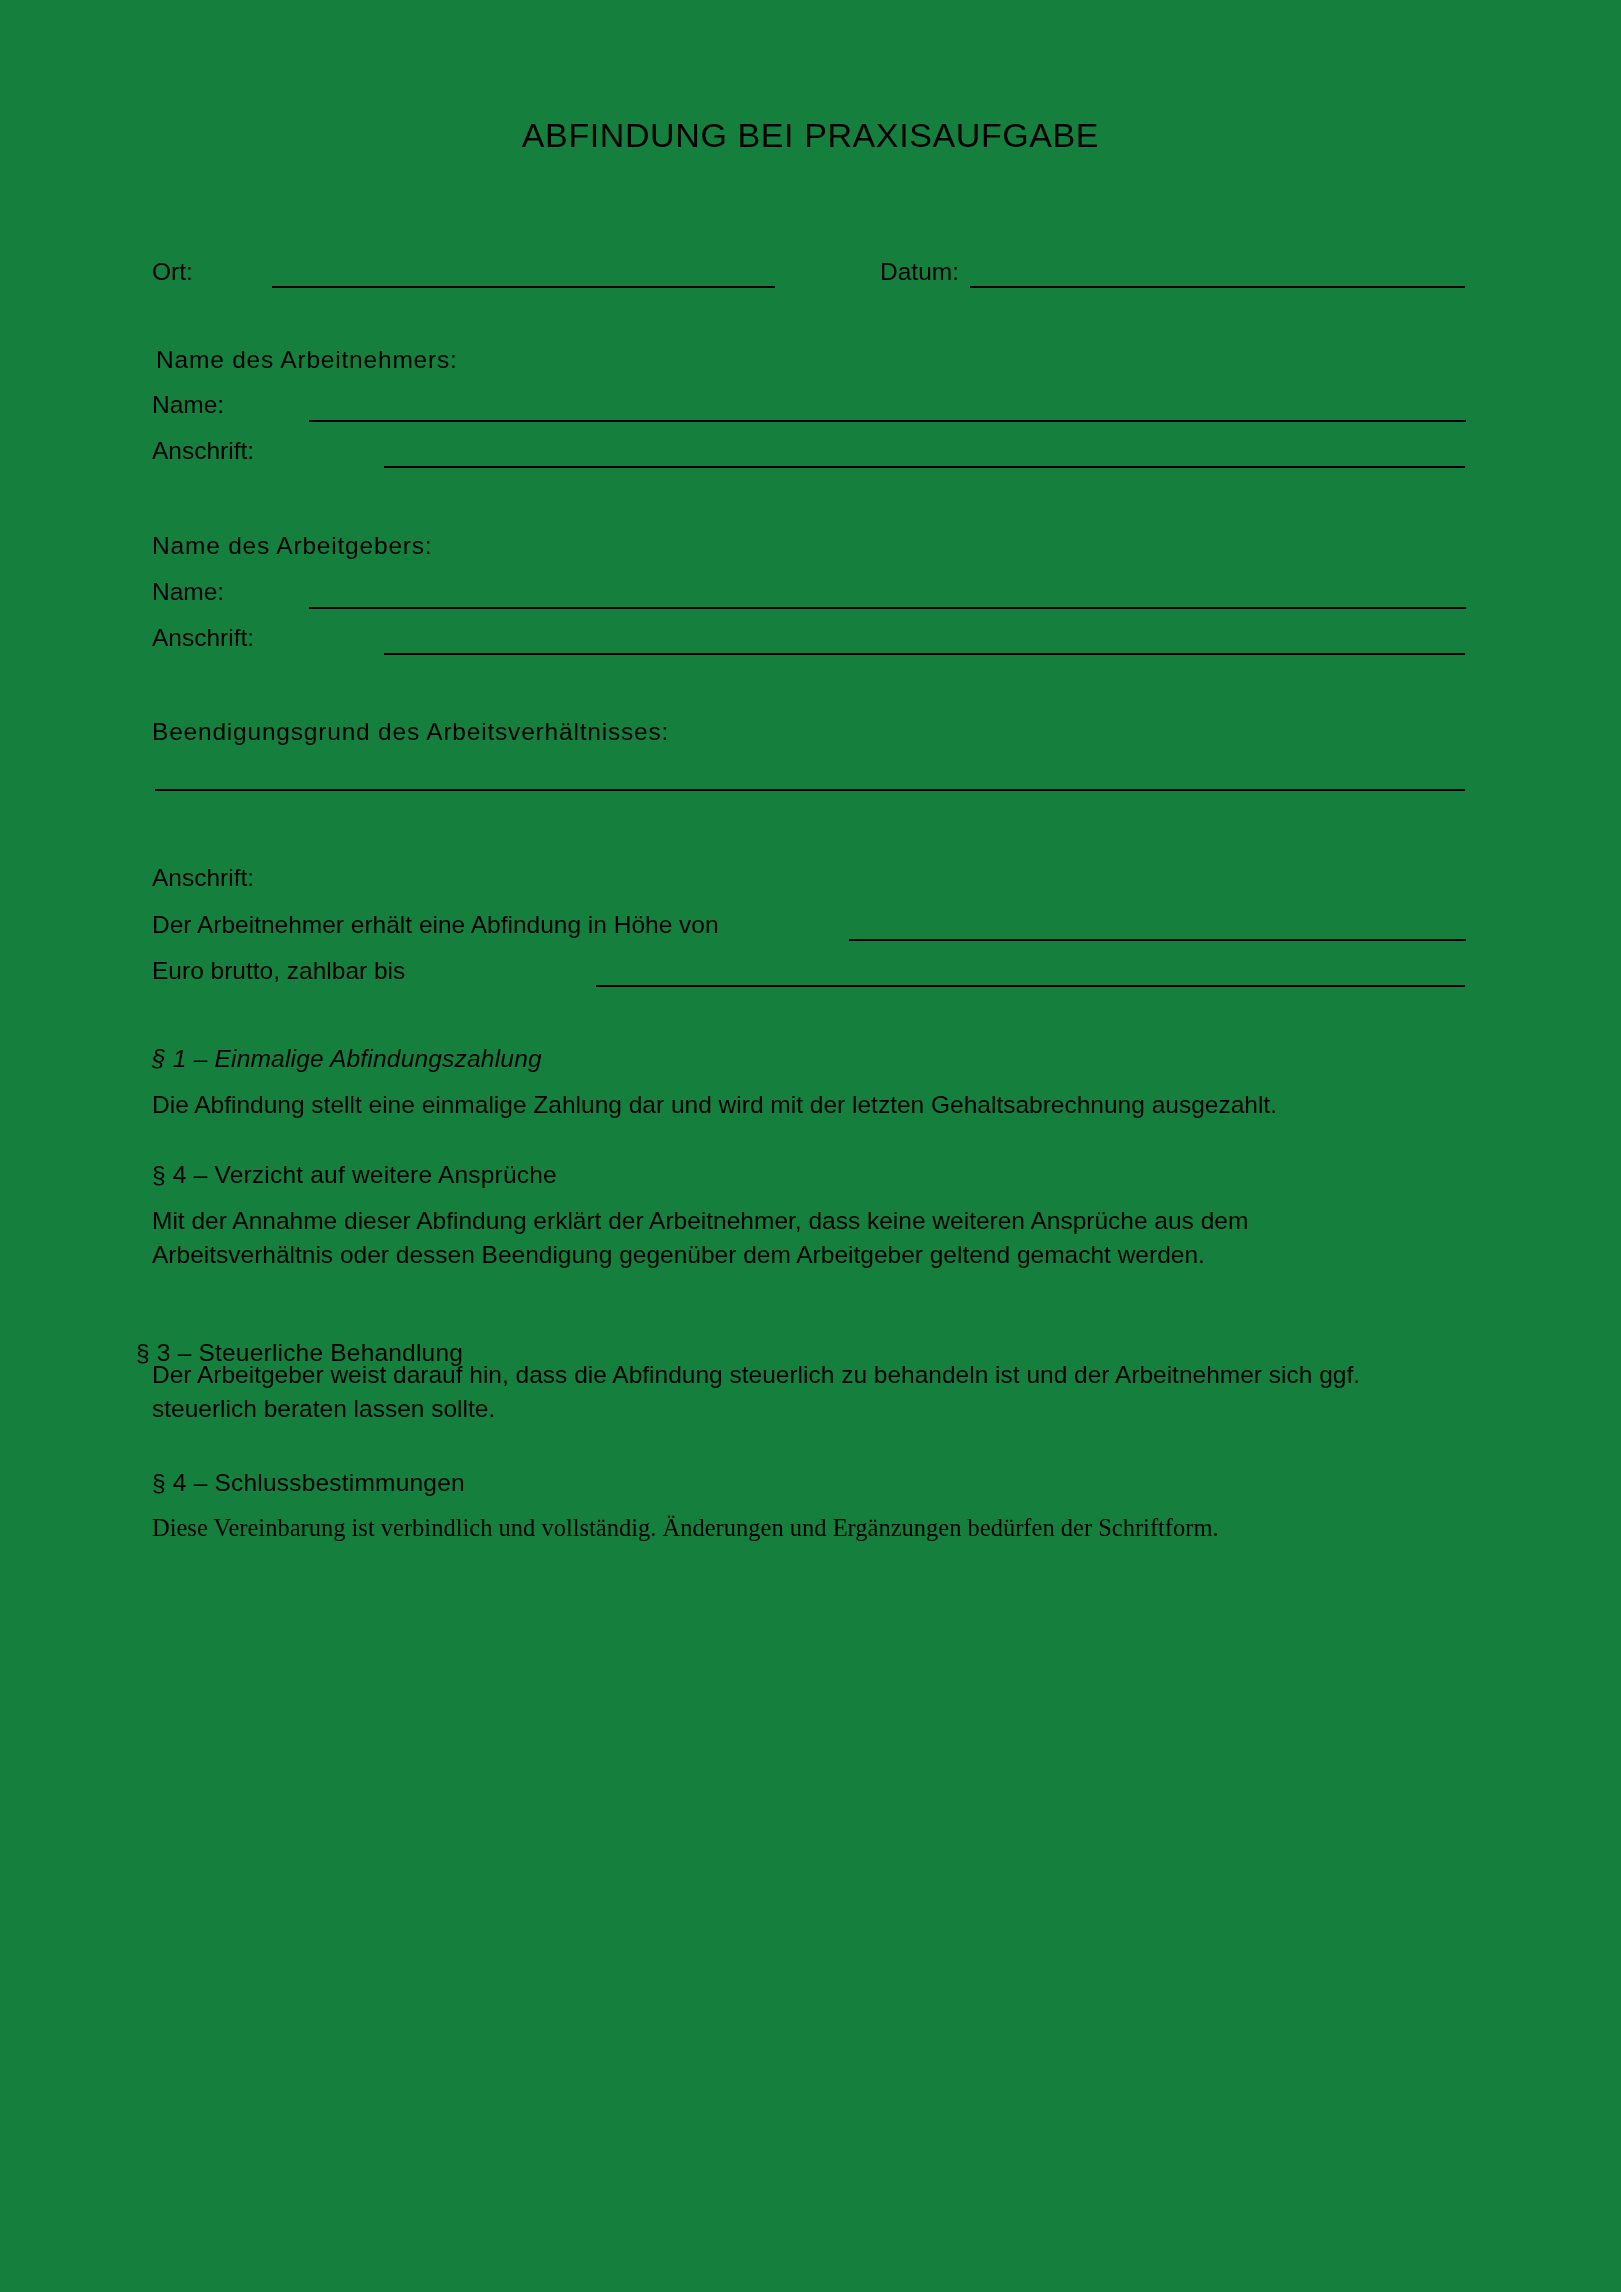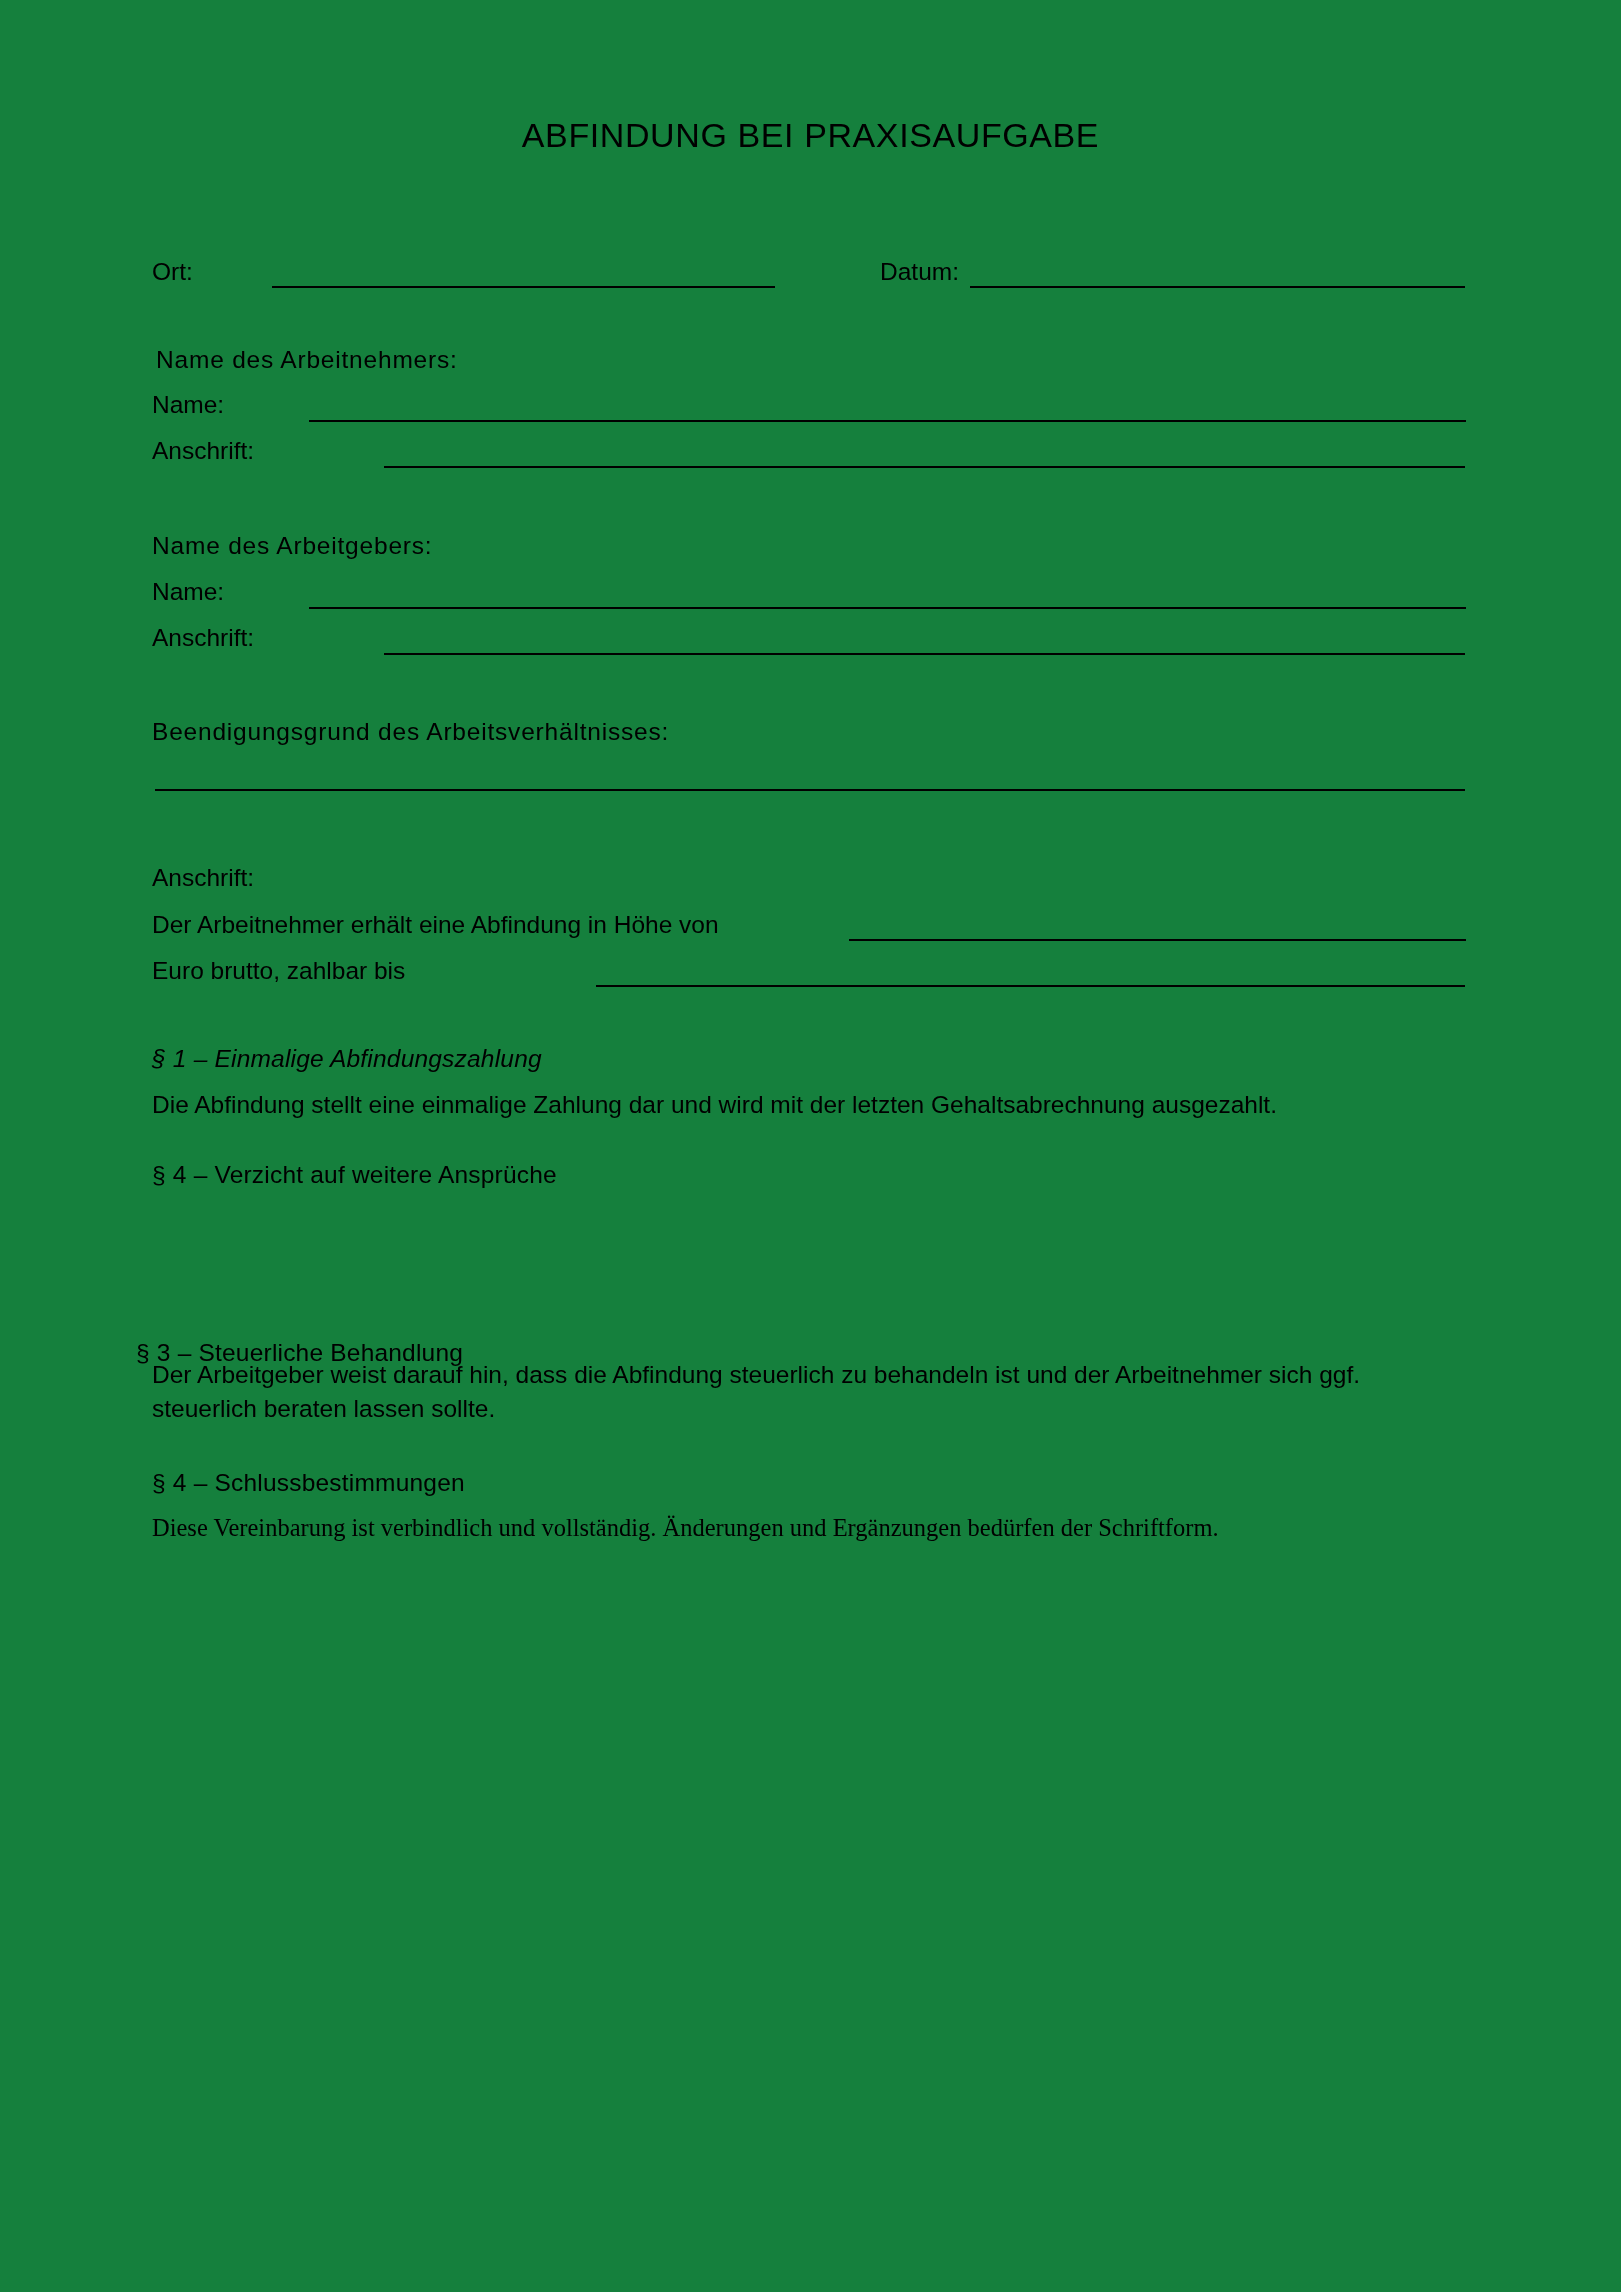--- a/index.html
+++ b/index.html
@@ -115,20 +115,21 @@
   <div class="rule" style="left:849px; top:939px; width:617px;"></div>
 
   <div class="txt" style="left:152px; top:956px;">Euro brutto, zahlbar bis</div>
   <div class="txt" style="left:600px; top:956px; width:861px;"></div>
   <div class="rule" style="left:596px; top:985px; width:869px;"></div>
 
   <div class="para-head" style="left:152px; top:1044px;font-style:italic;">§ 1 – Einmalige Abfindungszahlung</div>
   <div class="para-body" style="left:152px; top:1088px;">Die Abfindung stellt eine einmalige Zahlung dar und wird mit der letzten Gehaltsabrechnung ausgezahlt.</div>
 
   <div class="para-head" style="left:152px; top:1160px;">§ 4 – Verzicht auf weitere Ansprüche</div>
+  <div class="para-body" style="left:152px; top:1204px; width:1255px;">Mit der Annahme dieser Abfindung erklärt der Arbeitnehmer, dass keine weiteren Ansprüche aus dem Arbeitsverhältnis oder dessen Beendigung gegenüber dem Arbeitgeber geltend gemacht werden.</div>
 
   <div class="para-head" style="left:136px; top:1314px;margin-top:24px;">§ 3 – Steuerliche Behandlung</div>
   <div class="para-body" style="left:152px; top:1358px; width:1318px;">Der Arbeitgeber weist darauf hin, dass die Abfindung steuerlich zu behandeln ist und der Arbeitnehmer sich ggf. steuerlich beraten lassen sollte.</div>
 
   <div class="para-head" style="left:152px; top:1468px;">§ 4 – Schlussbestimmungen</div>
   <div class="para-body" style="left:152px; top:1511px; width:1318px;font-family:Liberation Serif, serif;">Diese Vereinbarung ist verbindlich und vollständig. Änderungen und Ergänzungen bedürfen der Schriftform.</div>
 
 </div>
 
 

